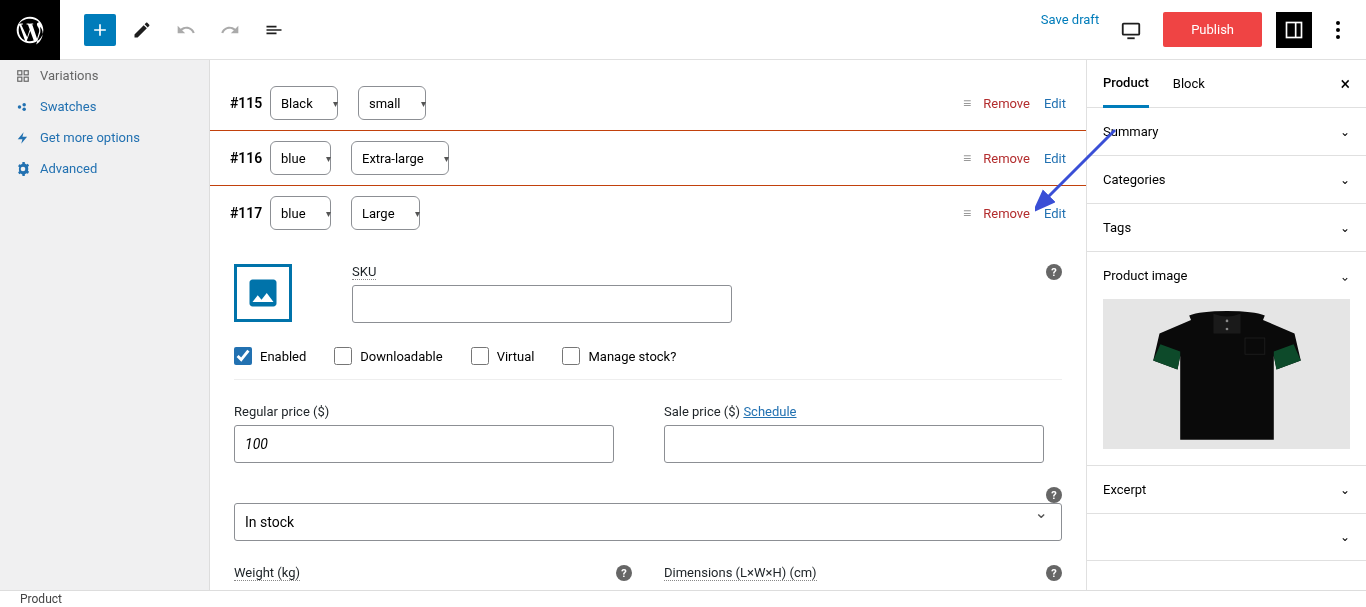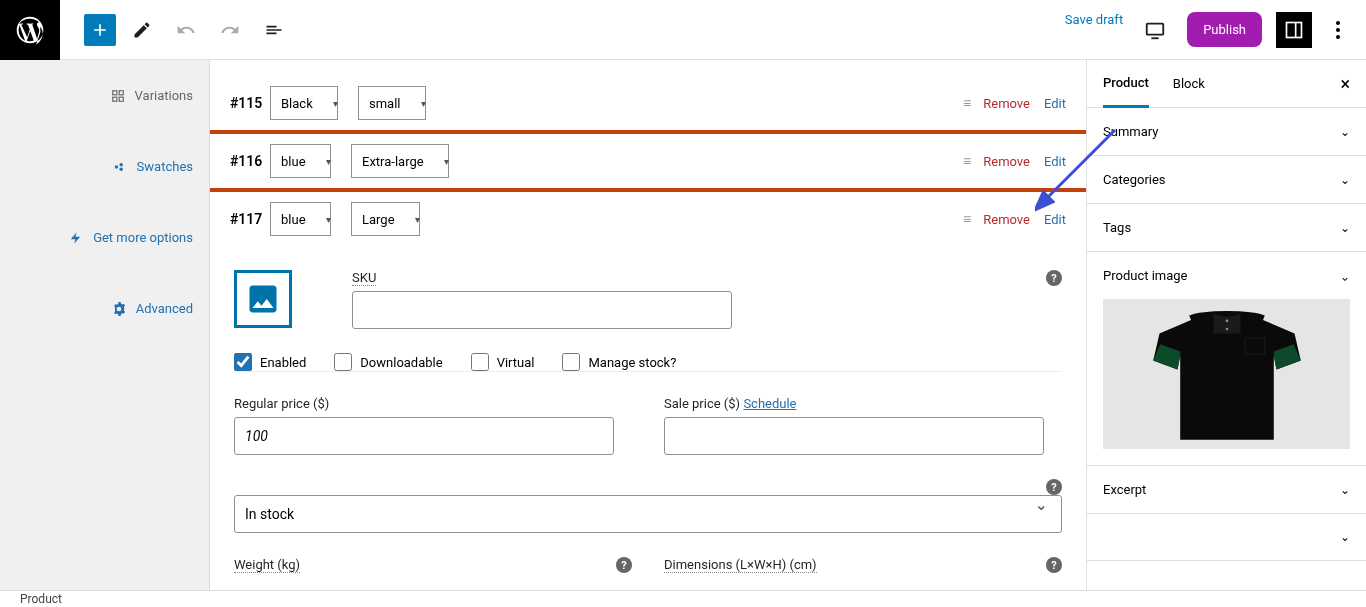--- a/index.html
+++ b/index.html
@@ -7,52 +7,52 @@
 
 .topbar { height: 60px; display: flex; align-items: center; border-bottom: 1px solid #e0e0e0; position: relative; }
 .wp-logo { width: 60px; height: 60px; background: #000; display: flex; align-items: center; justify-content: center; color: #fff; }
 .wp-logo svg { width: 32px; height: 32px; }
 .toolbar-left { display: flex; align-items: center; gap: 8px; padding-left: 24px; }
 .icon-btn { width: 36px; height: 36px; display: flex; align-items: center; justify-content: center; border-radius: 2px; cursor: pointer; color: #1e1e1e; }
 .icon-btn.add { background: #007cba; color: #fff; width: 32px; height: 32px; }
 .icon-btn.disabled { color: #aaa; }
 .toolbar-right { display: flex; align-items: flex-start; gap: 14px; margin-left: auto; padding-right: 16px; }
 .save-draft { color: #007cba; font-size: 13px; cursor: pointer; }
-.publish-btn { background: #a21caf; color: #fff; border: none; padding: 10px 16px; font-size: 13px; cursor: pointer; border-radius: 8px; }
+.publish-btn { background: #ef4444; color: #fff; border: none; padding: 10px 28px; font-size: 13px; cursor: pointer; border-radius: 2px; }
 .square-btn { width: 36px; height: 36px; background: #000; color: #fff; display: flex; align-items: center; justify-content: center; cursor: pointer; }
 .options-btn { width: 24px; height: 36px; display: flex; align-items: center; justify-content: center; cursor: pointer; }
 
 .main { display: flex; height: 530px; }
 
 .left-sidebar { width: 210px; background: #f0f0f1; border-right: 1px solid #ddd; }
-.side-item { padding: 28px 16px; font-size: 13px; color: #2271b1; display: flex; align-items: center; gap: 10px; cursor: pointer; justify-content: flex-end; }
+.side-item { padding: 8px 16px; font-size: 13px; color: #2271b1; display: flex; align-items: center; gap: 10px; cursor: pointer; }
 .side-item.muted { color: #666; }
 .side-icon { width: 14px; height: 14px; flex-shrink: 0; }
 
 .center { flex: 1; overflow-y: auto; padding: 16px 0 0 0; position: relative; }
-.var-row { display: flex; align-items: center; padding: 10px 20px; border-bottom: 4px solid #c2410c; }
+.var-row { display: flex; align-items: center; padding: 10px 20px; border-bottom: 1px solid #c2410c; }
 .var-id { font-size: 14px; font-weight: 600; width: 40px; }
-.var-select { height: 34px; border: 1px solid #8c8f94; border-radius: 0; padding: 0 24px 0 10px; font-size: 13px; margin-right: 10px; background: #fff; appearance: none; position: relative; }
+.var-select { height: 34px; border: 1px solid #8c8f94; border-radius: 6px; padding: 0 24px 0 10px; font-size: 13px; margin-right: 10px; background: #fff; appearance: none; position: relative; }
 .select-wrap { position: relative; display: inline-block; margin-right: 10px; }
 .select-wrap::after { content: "▾"; position: absolute; right: 10px; top: 50%; transform: translateY(-50%); pointer-events: none; font-size: 10px; color: #555; }
 .var-actions { margin-left: auto; display: flex; align-items: center; gap: 14px; }
 .drag-icon { color: #999; cursor: move; font-size: 14px; letter-spacing: -2px; }
 .remove-link { color: #b32d2e; font-size: 13px; }
 .edit-link { color: #2271b1; font-size: 13px; cursor: pointer; }
 
 .var-detail { padding: 24px 24px 30px 24px; }
 .detail-top { display: flex; gap: 60px; margin-bottom: 24px; }
 .img-placeholder { width: 58px; height: 58px; border: 3px solid #0073aa; display: flex; align-items: center; justify-content: center; color: #0073aa; cursor: pointer; }
 .sku-col { flex: 1; }
 .field-label { font-size: 13px; color: #1d2327; margin-bottom: 6px; display: block; }
 .field-label .dotted { border-bottom: 1px dotted #888; }
 .text-input { width: 380px; height: 38px; border: 1px solid #8c8f94; border-radius: 3px; padding: 0 10px; font-size: 14px; font-style: italic; }
 .help-icon { float: right; width: 16px; height: 16px; background: #666; color: #fff; border-radius: 50%; font-size: 11px; display: flex; align-items: center; justify-content: center; font-weight: bold; }
 
-.checks { display: flex; gap: 28px; margin-bottom: 24px; border-bottom: 1px solid #eee; }
+.checks { display: flex; gap: 28px; margin-bottom: 24px; padding-bottom: 14px; border-bottom: 1px solid #eee; }
 .check-item { display: flex; align-items: center; gap: 8px; font-size: 13px; }
 .check-item input { width: 18px; height: 18px; }
 
 .price-row { display: flex; gap: 32px; margin-bottom: 24px; }
 .price-col { flex: 1; }
 .schedule-link { color: #2271b1; text-decoration: underline; font-size: 13px; }
 
 .stock-row { margin-bottom: 24px; }
 .stock-select { width: 100%; height: 38px; border: 1px solid #8c8f94; border-radius: 3px; padding: 0 10px; font-size: 14px; appearance: none; background: #fff; }
 .stock-wrap { position: relative; }

